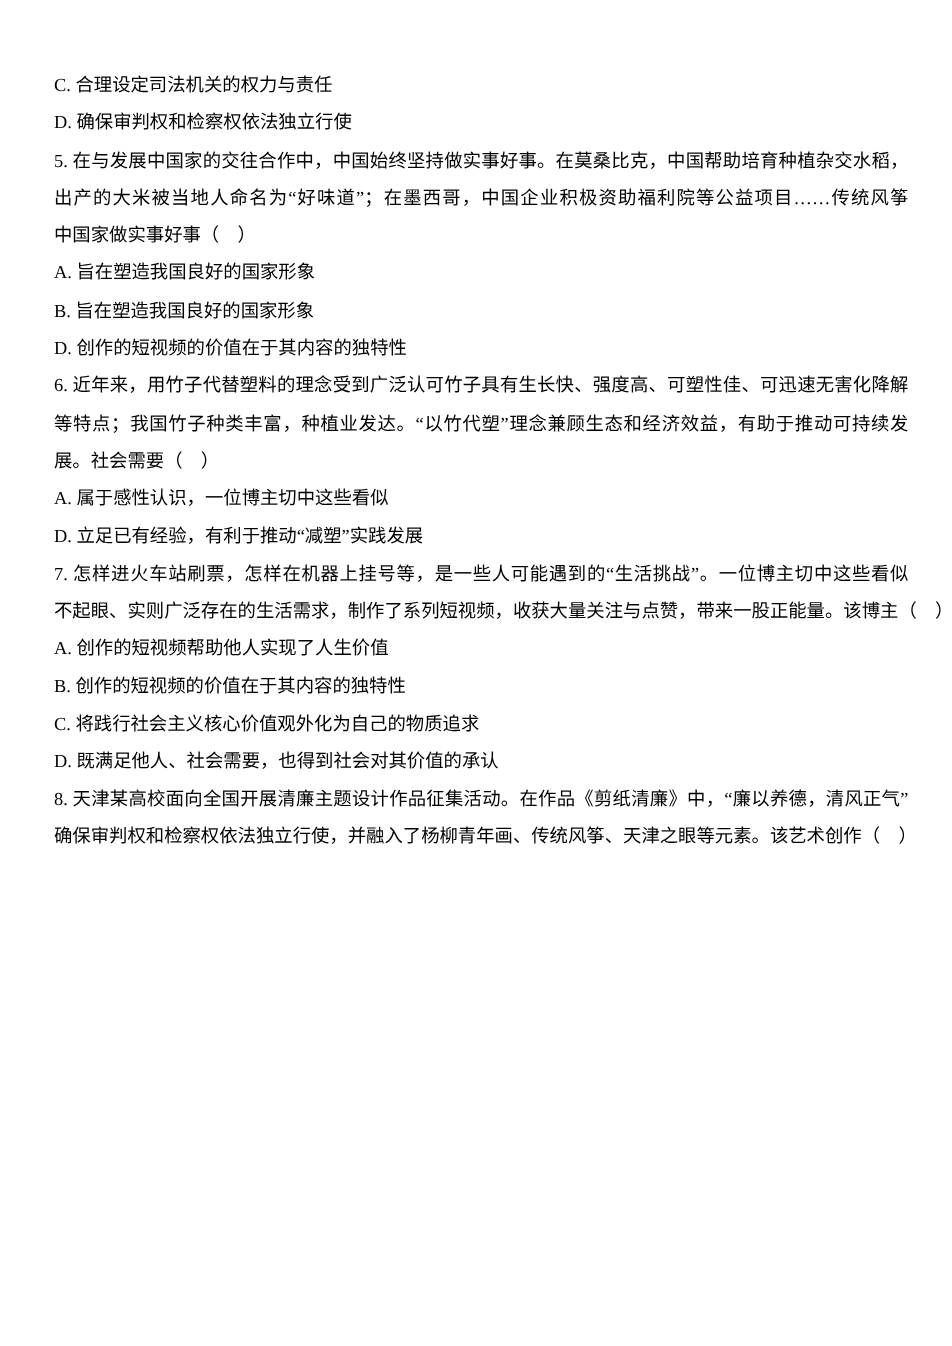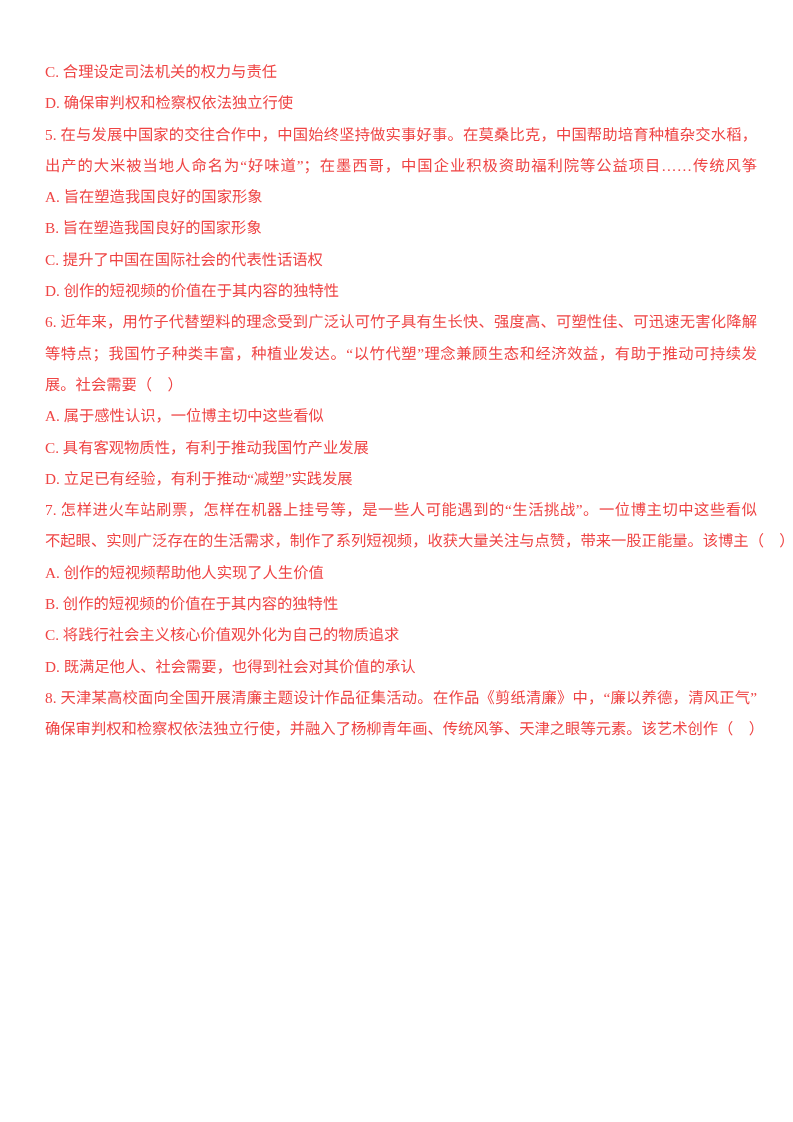--- a/index.html
+++ b/index.html
@@ -9,21 +9,21 @@
   }
   .page {
     position: relative;
     width: 793px;
     height: 1122px;
     background: #ffffff;
     box-sizing: border-box;
     padding: 56px 36px 0 45px;
     overflow: hidden;
     font-family: "Liberation Serif", "DejaVu Serif", serif;
-    color: #ef4444;
+    color: #000000;
   }
   .line {
     font-size: 15.3px;
     line-height: 31.3px;
     height: 31.3px;
     white-space: nowrap;
     overflow: visible;
   }
   
   .line.fill {
@@ -40,32 +40,31 @@
 <body>
 
 <div class="page">
 
   <div class="line">C. 合理设定司法机关的权力与责任</div>
   <div class="line">D. 确保审判权和检察权依法独立行使</div>
 
   <div class="question">
     <div class="line fill">5. 在与发展中国家的交往合作中，中国始终坚持做实事好事。在莫桑比克，中国帮助培育种植杂交水稻，</div>
     <div class="line fill">出产的大米被当地人命名为“好味道”；在墨西哥，中国企业积极资助福利院等公益项目……传统风筝</div>
+    <div class="line">中国家做实事好事（　）</div>
     <div class="line">A. 旨在塑造我国良好的国家形象</div>
     <div class="line">B. 旨在塑造我国良好的国家形象</div>
-    <div class="line">C. 提升了中国在国际社会的代表性话语权</div>
     <div class="line">D. 创作的短视频的价值在于其内容的独特性</div>
   </div>
 
   <div class="question">
     <div class="line fill">6. 近年来，用竹子代替塑料的理念受到广泛认可竹子具有生长快、强度高、可塑性佳、可迅速无害化降解</div>
     <div class="line fill">等特点；我国竹子种类丰富，种植业发达。“以竹代塑”理念兼顾生态和经济效益，有助于推动可持续发</div>
     <div class="line">展。社会需要（　）</div>
     <div class="line">A. 属于感性认识，一位博主切中这些看似</div>
-    <div class="line">C. 具有客观物质性，有利于推动我国竹产业发展</div>
     <div class="line">D. 立足已有经验，有利于推动“减塑”实践发展</div>
   </div>
 
   <div class="question">
     <div class="line fill">7. 怎样进火车站刷票，怎样在机器上挂号等，是一些人可能遇到的“生活挑战”。一位博主切中这些看似</div>
     <div class="line">不起眼、实则广泛存在的生活需求，制作了系列短视频，收获大量关注与点赞，带来一股正能量。该博主（　）</div>
     <div class="line">A. 创作的短视频帮助他人实现了人生价值</div>
     <div class="line">B. 创作的短视频的价值在于其内容的独特性</div>
     <div class="line">C. 将践行社会主义核心价值观外化为自己的物质追求</div>
     <div class="line">D. 既满足他人、社会需要，也得到社会对其价值的承认</div>

